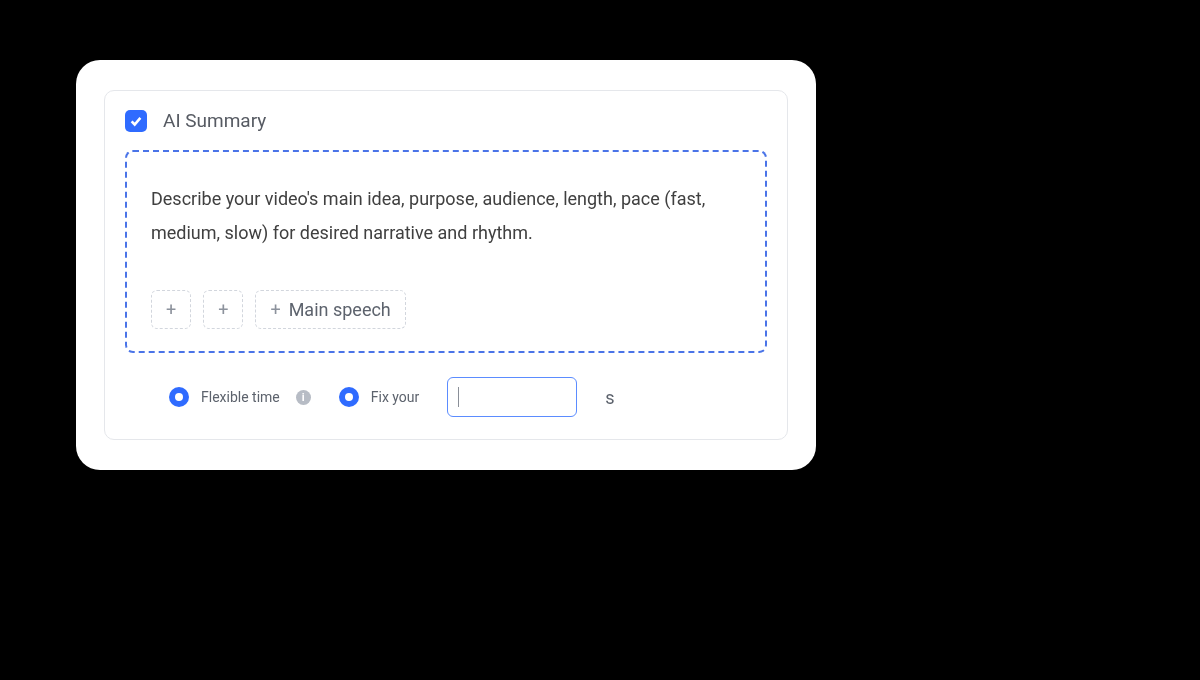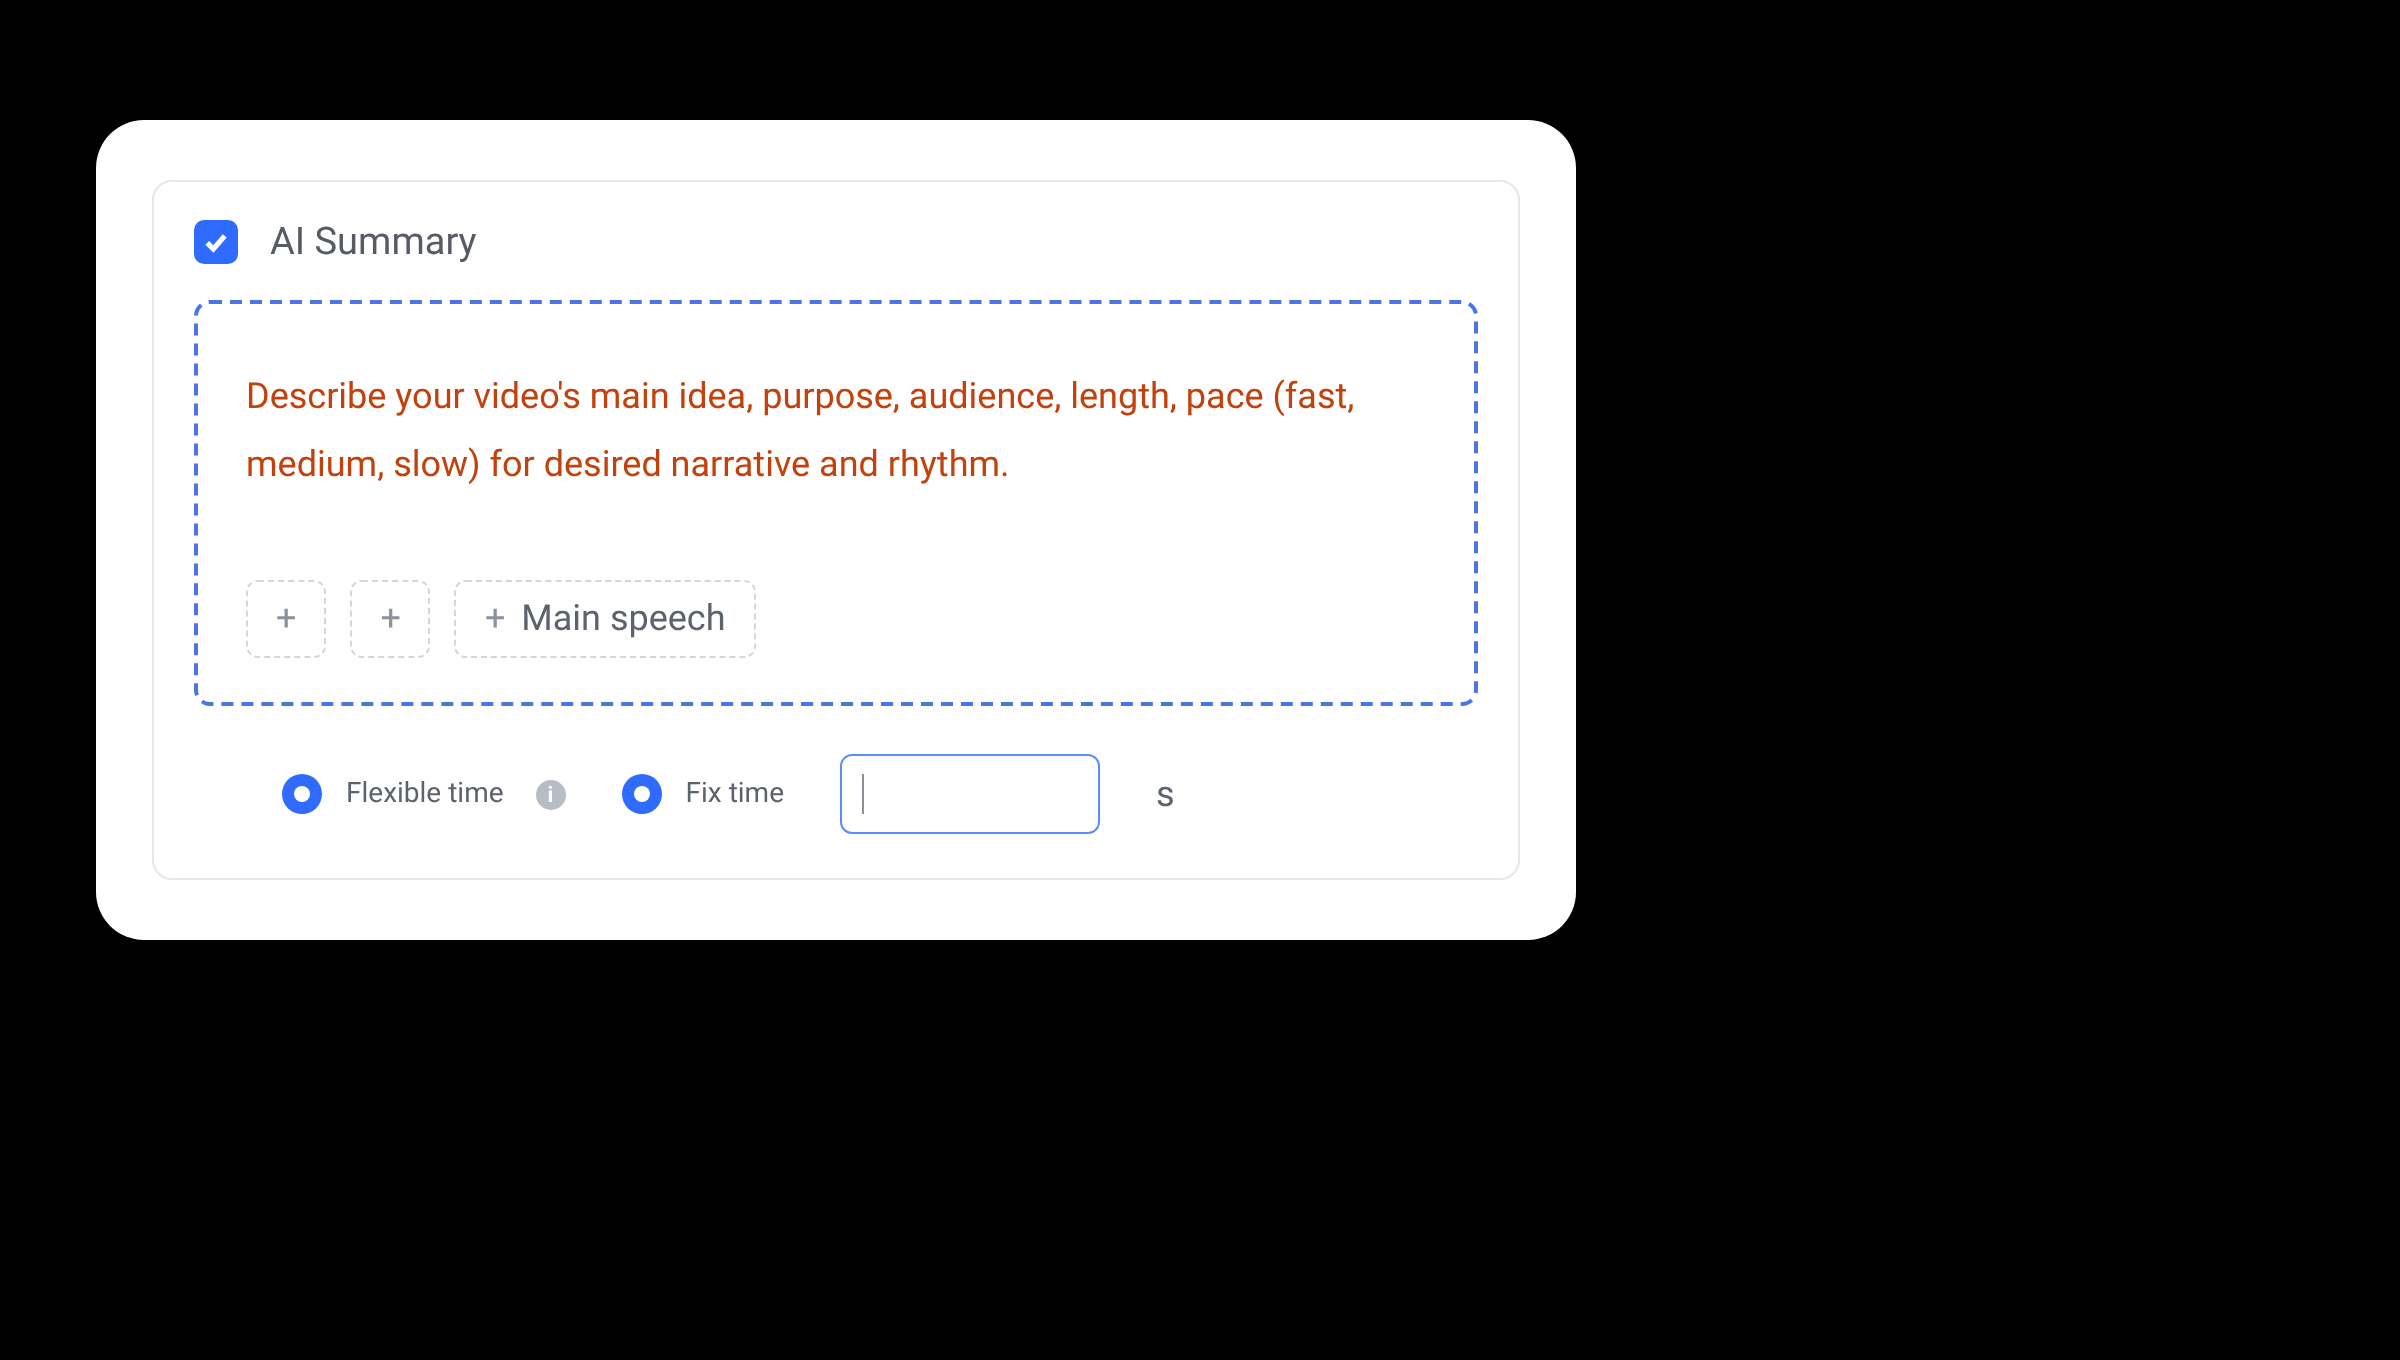--- a/index.html
+++ b/index.html
@@ -5,21 +5,21 @@
   * { box-sizing: border-box; margin: 0; padding: 0; }
   body {
     background: #000;
     font-family: -apple-system, BlinkMacSystemFont, "Segoe UI", Roboto, Helvetica, Arial, sans-serif;
     width: 1200px;
     height: 680px;
     position: relative;
   }
   .card {
     position: absolute;
-    left: 48px;
+    left: 76px;
     top: 60px;
     width: 740px;
     background: #fff;
     border-radius: 24px;
     padding: 30px 28px 30px 28px;
     box-shadow: 0 0 0 1px rgba(0,0,0,0.04), 0 20px 40px rgba(0,0,0,0.35);
   }
   .panel {
     border: 1px solid #E5E7EB;
     border-radius: 10px;
@@ -47,21 +47,21 @@
     color: #575B63;
     font-weight: 400;
   }
   .dashed-box {
     border: 2px dashed #4A74E8;
     border-radius: 8px;
     padding: 30px 24px 22px 24px;
     margin-bottom: 24px;
   }
   .placeholder {
-    color: #c2410c;
+    color: #404040;
     font-size: 18px;
     line-height: 1.9;
     margin-bottom: 40px;
     max-width: 560px;
   }
   .chips {
     display: flex;
     flex-wrap: wrap;
     gap: 12px;
   }
@@ -177,21 +177,21 @@
     </div>
 
     <div class="options-row">
       <div class="radio-group">
         <div class="radio"></div>
         <span class="radio-label">Flexible time</span>
         <span class="info-icon">i</span>
       </div>
       <div class="radio-group">
         <div class="radio"></div>
-        <span class="radio-label">Fix time</span>
+        <span class="radio-label">Fix your</span>
       </div>
       <div class="time-input">
         <div class="cursor"></div>
       </div>
       <span class="unit">s</span>
     </div>
 
   </div>
 </div>
 

